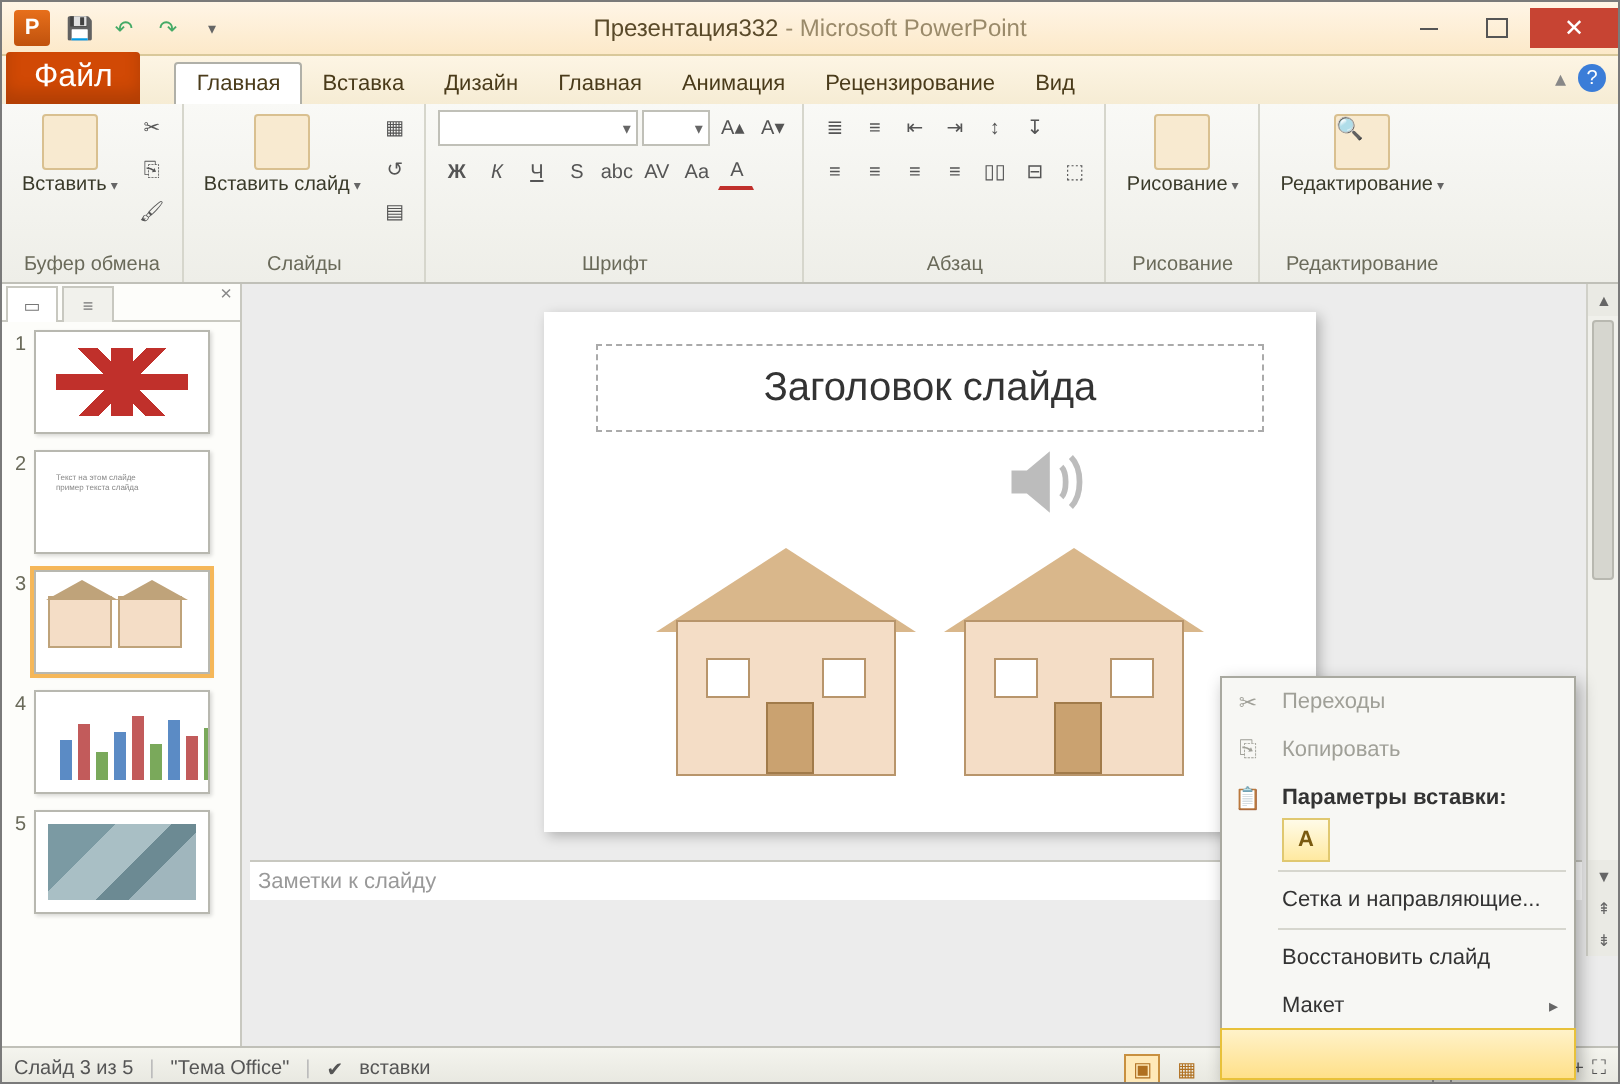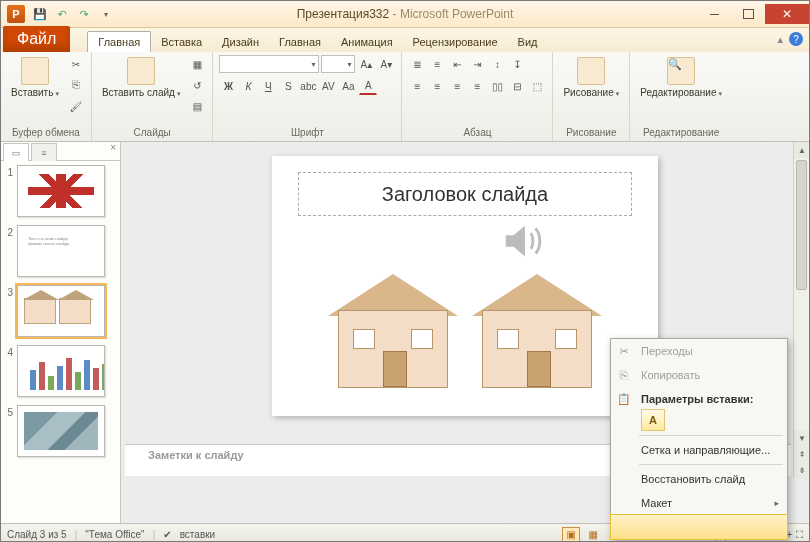--- a/index.html
+++ b/index.html
@@ -99,21 +99,21 @@
   .thumb-chart{display:flex;gap:3px;align-items:flex-end;position:absolute;bottom:6px;left:12px;height:36px;}
   .thumb-chart span{width:6px;background:#5b8bc5;}
   .thumb-chart span.r{background:#c25b5b;}
   .thumb-chart span.g{background:#7aa95b;}
   .thumb-photo{position:absolute;inset:6px;background:linear-gradient(135deg,#7b9aa3 30%,#a9bfc5 30% 55%,#6c8a93 55% 70%,#a0b6bd 70%);}
   
   .canvas-wrap{flex:1;display:flex;flex-direction:column;position:relative;background:#ececec;}
   .canvas-scroll-v{position:absolute;right:0;top:0;width:16px;height:calc(100% - 45px);background:#f0f0eb;border-left:1px solid #d0d0c8;}
   .scroll-thumb-v{position:absolute;top:18px;left:2px;width:11px;height:130px;background:#d6d6cf;border:1px solid #b8b8b0;border-radius:2px;}
   .scroll-btn{position:absolute;left:0;width:16px;height:16px;background:#eaeae4;display:flex;align-items:center;justify-content:center;font-size:8px;color:#666;}
-  .slide{background:#fff;width:386px;height:260px;margin:14px auto 14px auto;box-shadow:2px 2px 6px rgba(0,0,0,.25);position:relative;}
+  .slide{background:#fff;width:386px;height:260px;margin:14px auto 0 auto;box-shadow:2px 2px 6px rgba(0,0,0,.25);position:relative;}
   .slide-title{position:absolute;top:16px;left:26px;right:26px;height:44px;border:1px dashed #aaa;display:flex;align-items:center;justify-content:center;font-size:20px;color:#333;font-family:"Segoe UI",sans-serif;}
   .slide-content{position:absolute;top:74px;left:26px;right:26px;bottom:20px;display:flex;gap:14px;align-items:flex-end;justify-content:center;}
   .house{width:130px;height:130px;position:relative;}
   .house-body{position:absolute;bottom:8px;left:10px;width:110px;height:78px;background:#f4ddc6;border:1px solid #b8956b;}
   .house-roof{position:absolute;top:8px;left:0;width:0;height:0;border-left:65px solid transparent;border-right:65px solid transparent;border-bottom:42px solid #d9b78b;}
   .window{position:absolute;width:22px;height:20px;background:#fff;border:1px solid #b8956b;}
   .window.w1{top:18px;left:14px;}
   .window.w2{top:18px;right:14px;}
   .door{position:absolute;bottom:0;left:44px;width:24px;height:36px;background:#caa270;border:1px solid #a17b4a;}
   .speaker-icon{position:absolute;top:62px;left:228px;width:46px;height:46px;opacity:.65;}
@@ -122,21 +122,21 @@
   .context-menu{position:absolute;top:196px;left:489px;width:178px;background:#f7f7f4;border:1px solid #a9a9a0;box-shadow:2px 3px 8px rgba(0,0,0,.3);font-size:11px;z-index:20;}
   .ctx-item{display:flex;align-items:center;height:24px;padding:0 8px 0 30px;position:relative;color:#333;}
   .ctx-item.disabled{color:#a0a098;}
   .ctx-item.hover{background:linear-gradient(#fff2c9,#ffe089);border:1px solid #e8c13a;margin:-1px;padding:0 7px 0 29px;height:26px;}
   .ctx-sep{height:1px;background:#d6d6ce;margin:2px 4px 2px 28px;}
   .ctx-icon{position:absolute;left:5px;width:16px;height:16px;display:flex;align-items:center;justify-content:center;font-size:11px;}
   .ctx-header{font-weight:bold;color:#333;padding:4px 8px 2px 30px;position:relative;height:22px;display:flex;align-items:center;}
   .paste-opt{width:24px;height:22px;border:1px solid #e0c870;background:linear-gradient(#fffbe8,#ffe9a0);margin-left:30px;margin-bottom:4px;display:flex;align-items:center;justify-content:center;font-weight:bold;color:#7a5a10;}
   .ctx-arrow::after{content:"▸";position:absolute;right:8px;font-size:9px;color:#666;}
   
-  .notes{height:32px;background:#fff;border-top:1px solid #c8c8c0;margin:14px 18px 0 4px;padding:4px 23px;color:#999;font-size:11px;font-weight:bold;}
+  .notes{height:20px;background:#fff;border-top:1px solid #c8c8c0;margin:14px 18px 0 4px;padding:4px 4px;color:#999;font-size:11px;}
   
   .statusbar{height:22px;background:linear-gradient(#f4f4ee,#e6e6de);border-top:1px solid #c0c0b8;display:flex;align-items:center;font-size:10px;color:#555;padding:0 6px;gap:8px;}
   .statusbar .sep{color:#bbb;}
   .status-right{margin-left:auto;display:flex;align-items:center;gap:4px;}
   .view-btn{width:18px;height:16px;border:1px solid transparent;display:flex;align-items:center;justify-content:center;font-size:10px;color:#b07020;}
   .view-btn.active{border-color:#c89040;background:#ffe9b8;}
   .zoom-slider{width:90px;height:4px;background:#c8c8c0;position:relative;margin:0 4px;}
   .zoom-slider::before{content:"";position:absolute;left:28px;top:-4px;width:8px;height:12px;background:#e6e6de;border:1px solid #999;border-radius:2px;}
   .dropdown-arrow{color:#666;font-size:8px;}
 </style>

